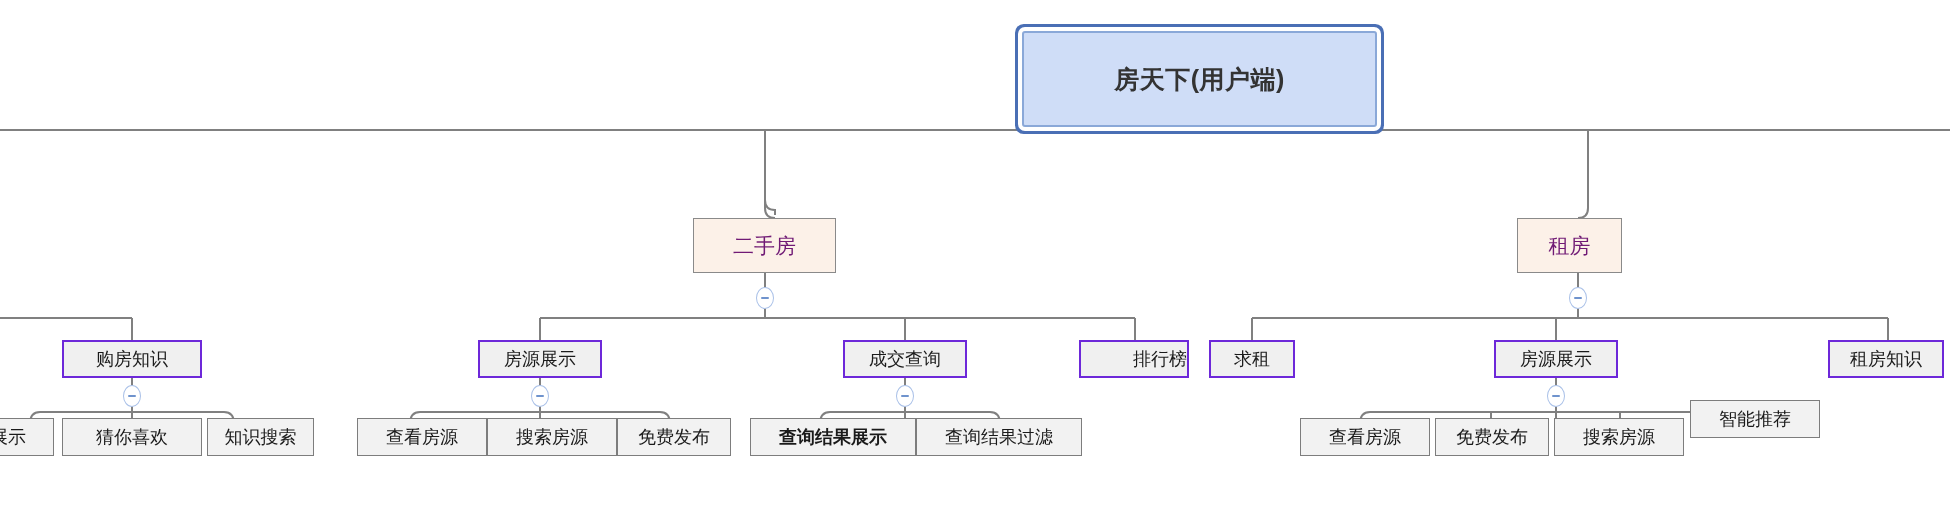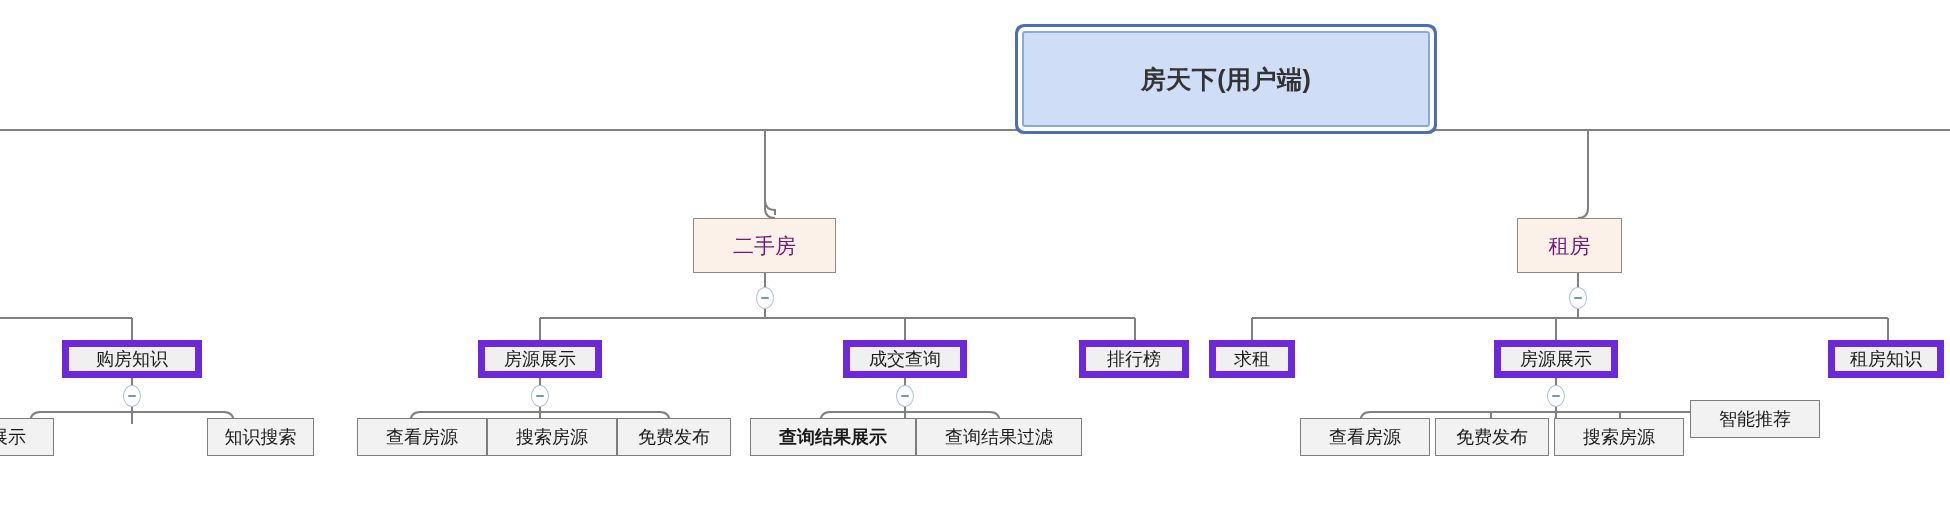--- a/index.html
+++ b/index.html
@@ -47,21 +47,21 @@
     letter-spacing: 0.5px;
   }
   .node-l2 {
     background: #fcf1e8;
     border: 1px solid #8a8a8a;
     font-size: 21px;
     color: #701a75;
   }
   .node-l3 {
     background: #f0f0f0;
-    border: 7px solid #6d28d9;
+    border: 2px solid #6d28d9;
     font-size: 18px;
     color: #1a1a1a;
   }
   .node-leaf {
     background: #f2f2f2;
     border: 1px solid #7d7d7d;
     font-size: 18px;
     color: #1a1a1a;
   }
   
@@ -145,21 +145,21 @@
 
       <path d="M 1556 372 L 1556 388"></path>
       <path d="M 1556 404 L 1556 412"></path>
       <path d="M 1360 424 Q 1360 412 1370 412 L 1752 412 Q 1762 412 1762 424"></path>
       <path d="M 1556 412 L 1556 424"></path>
       <path d="M 1491 412 L 1491 424"></path>
       <path d="M 1620 412 L 1620 424"></path>
     </g>
   </svg>
 
-  <div class="node node-root" style="left:1022px; top:31px; width:408px; height:96px;">
+  <div class="node node-root" style="left:1022px; top:31px; width:355px; height:96px;">
     <span>房天下(用户端)</span>
   </div>
 
   <div class="node node-l2" style="left:693px; top:218px; width:143px; height:55px;">
     <span>二手房</span>
   </div>
 
   <div class="node node-l2" style="left:1517px; top:218px; width:105px; height:55px;justify-content:center;">
     <span>租房</span>
   </div>
@@ -176,21 +176,21 @@
   </div>
 
   <div class="node node-l3" style="left:478px; top:340px; width:124px; height:38px;">
     <span>房源展示</span>
   </div>
 
   <div class="node node-l3" style="left:843px; top:340px; width:124px; height:38px;">
     <span>成交查询</span>
   </div>
 
-  <div class="node node-l3" style="left:1079px; top:340px; width:110px; height:38px;">
+  <div class="node node-l3" style="left:1079px; top:340px; width:110px; height:38px;justify-content:flex-end;">
     <span>排行榜</span>
   </div>
 
   <div class="node node-l3" style="left:1209px; top:340px; width:86px; height:38px;">
     <span>求租</span>
   </div>
 
   <div class="node node-l3" style="left:1494px; top:340px; width:124px; height:38px;">
     <span>房源展示</span>
   </div>
@@ -209,20 +209,23 @@
     <span class="bar"></span>
   </div>
   <div class="toggle" style="left:1547px; top:385px;">
     <span class="bar"></span>
   </div>
 
   <div class="node node-leaf" style="left:-38px; top:418px; width:92px; height:38px;">
     <span>展示</span>
   </div>
 
+  <div class="node node-leaf" style="left:62px; top:418px; width:140px; height:38px;">
+    <span>猜你喜欢</span>
+  </div>
 
   <div class="node node-leaf" style="left:207px; top:418px; width:107px; height:38px;">
     <span>知识搜索</span>
   </div>
 
   <div class="node node-leaf" style="left:357px; top:418px; width:130px; height:38px;">
     <span>查看房源</span>
   </div>
 
   <div class="node node-leaf" style="left:487px; top:418px; width:130px; height:38px;">

